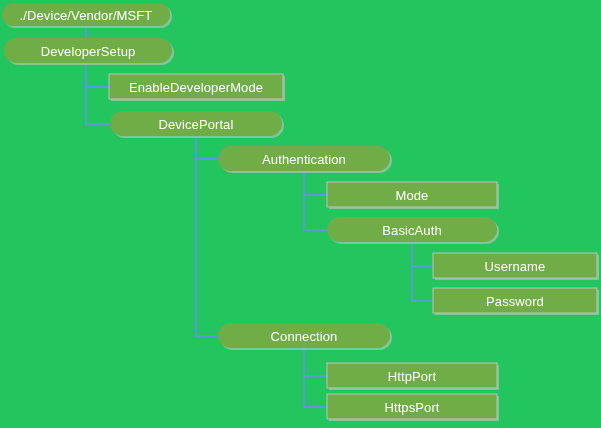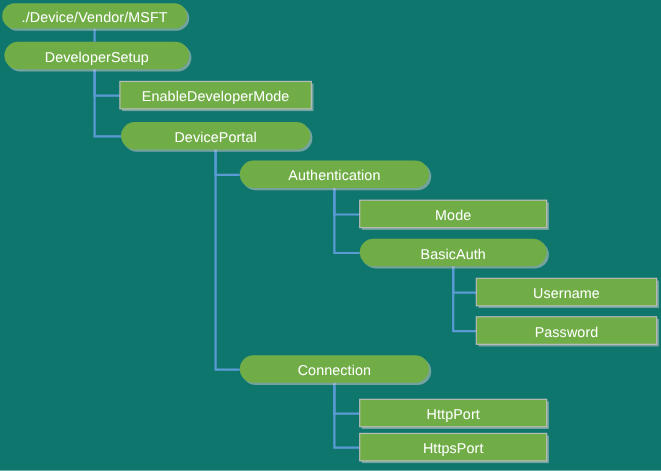--- a/index.html
+++ b/index.html
@@ -11,21 +11,21 @@
   body {
     width: 601px;
     height: 428px;
     font-family: "Liberation Sans", sans-serif;
     overflow: hidden;
   }
   #diagram-root {
     position: relative;
     width: 601px;
     height: 428px;
-    background: #0f766e;
+    background: #22c55e;
   }
   svg#tree-svg {
     display: block;
     width: 601px;
     height: 428px;
   }
   .node-shape {
     fill: #70AD47;
     stroke: #bfbfbf;
     stroke-width: 1;

